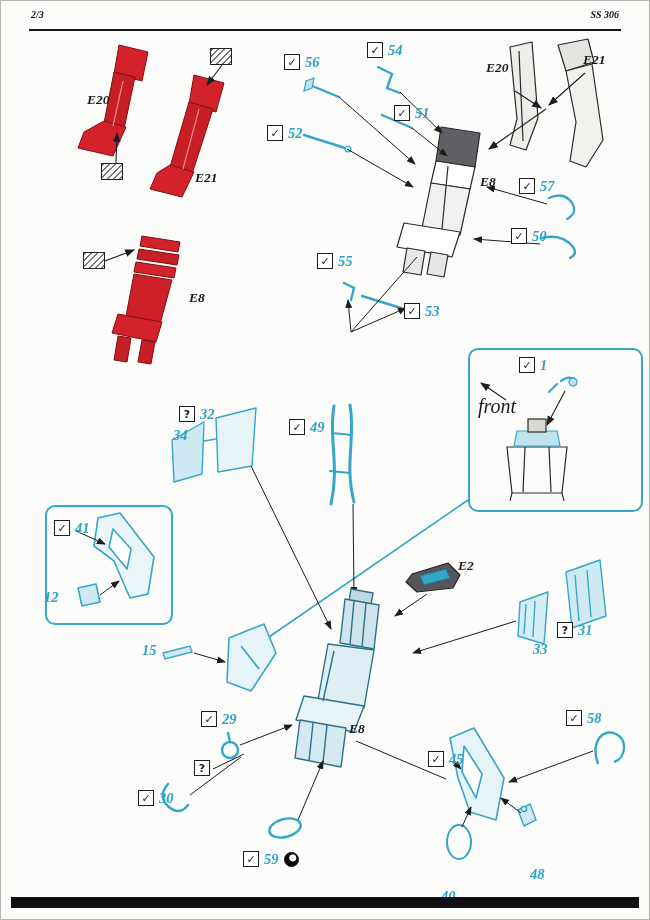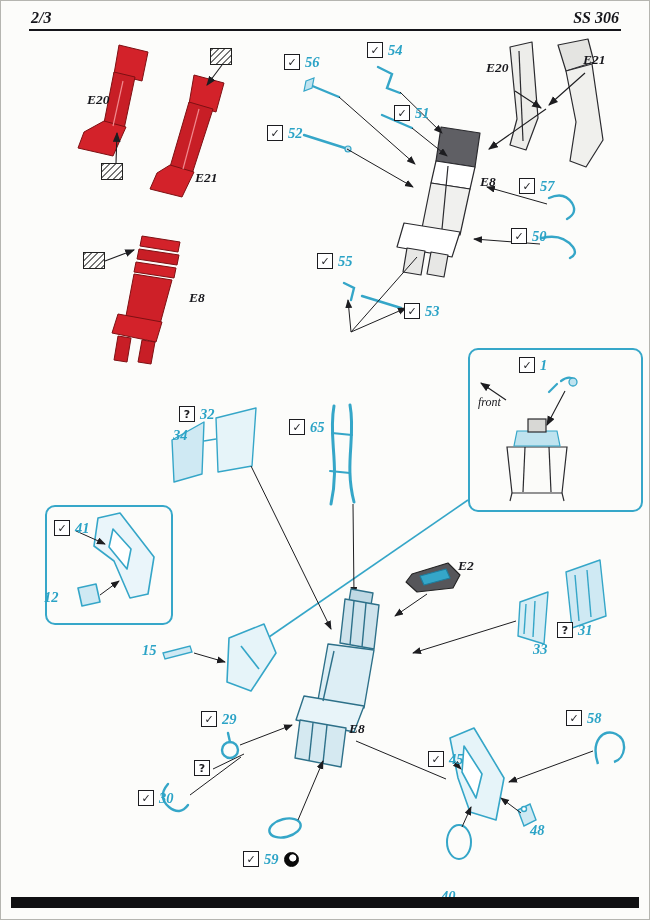--- a/index.html
+++ b/index.html
@@ -1,30 +1,30 @@
 <!DOCTYPE html>
 <html><head>
 <meta charset="utf-8">
 <style>
   html,body{margin:0;padding:0;}
   body{width:650px;height:920px;background:#e9e9e6;font-family:"Liberation Serif",serif;}
   #page{position:relative;width:650px;height:920px;background:#fcfcfa;border:1px solid #b5b5b0;box-sizing:border-box;overflow:hidden;}
-  .hdr-text{position:absolute;top:8px;font-size:16px;font-weight:bold;font-style:italic;color:#15151a;}
+  .hdr-text{position:absolute;top:8px;font-size:10px;font-weight:bold;font-style:italic;color:#15151a;}
   #pageno{left:30px;}
   #doccode{right:30px;}
   #hrule{position:absolute;left:28px;right:28px;top:28px;height:2px;background:#15151a;}
   #bbar{position:absolute;left:10px;right:10px;top:896px;height:11px;background:#101012;}
   .detailbox{position:absolute;border:2px solid #36a7c9;border-radius:10px;background:transparent;}
   svg.art{position:absolute;left:0;top:0;}
   .callout{position:absolute;display:flex;align-items:center;gap:5px;}
   .cbox{width:14px;height:14px;border:1.7px solid #1c1c20;background:#fff;display:inline-flex;align-items:center;justify-content:center;
         font-size:11px;font-weight:bold;color:#1c1c20;font-style:normal;font-family:"DejaVu Sans",sans-serif;line-height:1;flex:none;}
   .cnum{color:#2ba3c6;font-size:14.5px;font-weight:bold;font-style:italic;font-family:"Liberation Serif",serif;line-height:1;}
   .plabel{position:absolute;font-size:13.5px;font-weight:bold;font-style:italic;color:#17171c;font-family:"Liberation Serif",serif;line-height:1;}
-  .plabel.front{font-weight:normal;font-size:12px;}
+  .plabel.front{font-weight:normal;font-size:20px;}
   .film{position:absolute;width:20px;height:15px;border:1.6px solid #20201f;
         background:repeating-linear-gradient(135deg,#777 0 1.5px,#fdfdfb 1.5px 4.5px);}
   .blackdot{width:15px;height:15px;border-radius:50%;flex:none;
         background:radial-gradient(circle at 60% 38%,#ffffff 0 3.2px,#0a0a0a 3.9px);border:1px solid #000;box-sizing:border-box;}
 </style>
 </head>
 <body>
 
 <div id="page">
   <span id="pageno" class="hdr-text">2/3</span>
@@ -275,21 +275,21 @@
       </div>
       <div class="callout" style="left: 178px; top: 405px;">
         <span class="cbox">?</span>
         <span class="cnum">32</span>
       </div>
       <div class="callout" style="left: 172px; top: 427px; text-align: center;">
         <span class="cnum">34</span>
       </div>
       <div class="callout" style="left: 288px; top: 418px;">
         <span class="cbox">✓</span>
-        <span class="cnum">65</span>
+        <span class="cnum">49</span>
       </div>
       <div class="callout" style="left: 53px; top: 519px;">
         <span class="cbox">✓</span>
         <span class="cnum">41</span>
       </div>
       <div class="callout" style="left: 43px; top: 589px;">
         <span class="cnum">12</span>
       </div>
       <div class="callout" style="left: 141px; top: 642px;">
         <span class="cnum">15</span>
@@ -318,21 +318,21 @@
         <span class="blackdot"></span>
       </div>
       <div class="callout" style="left: 427px; top: 750px;">
         <span class="cbox">✓</span>
         <span class="cnum">45</span>
       </div>
       <div class="callout" style="left: 565px; top: 709px;">
         <span class="cbox">✓</span>
         <span class="cnum">58</span>
       </div>
-      <div class="callout" style="left: 529px; top: 822px;">
+      <div class="callout" style="left: 529px; top: 866px;">
         <span class="cnum">48</span>
       </div>
       <div class="callout" style="left: 440px; top: 888px;">
         <span class="cnum">40</span>
       </div>
     </div>
   <div id="label-layer">
       <div class="plabel" style="left: 86px; top: 92px;">E20</div>
       <div class="plabel" style="left: 194px; top: 170px;">E21</div>
       <div class="plabel" style="left: 188px; top: 290px;">E8</div>

